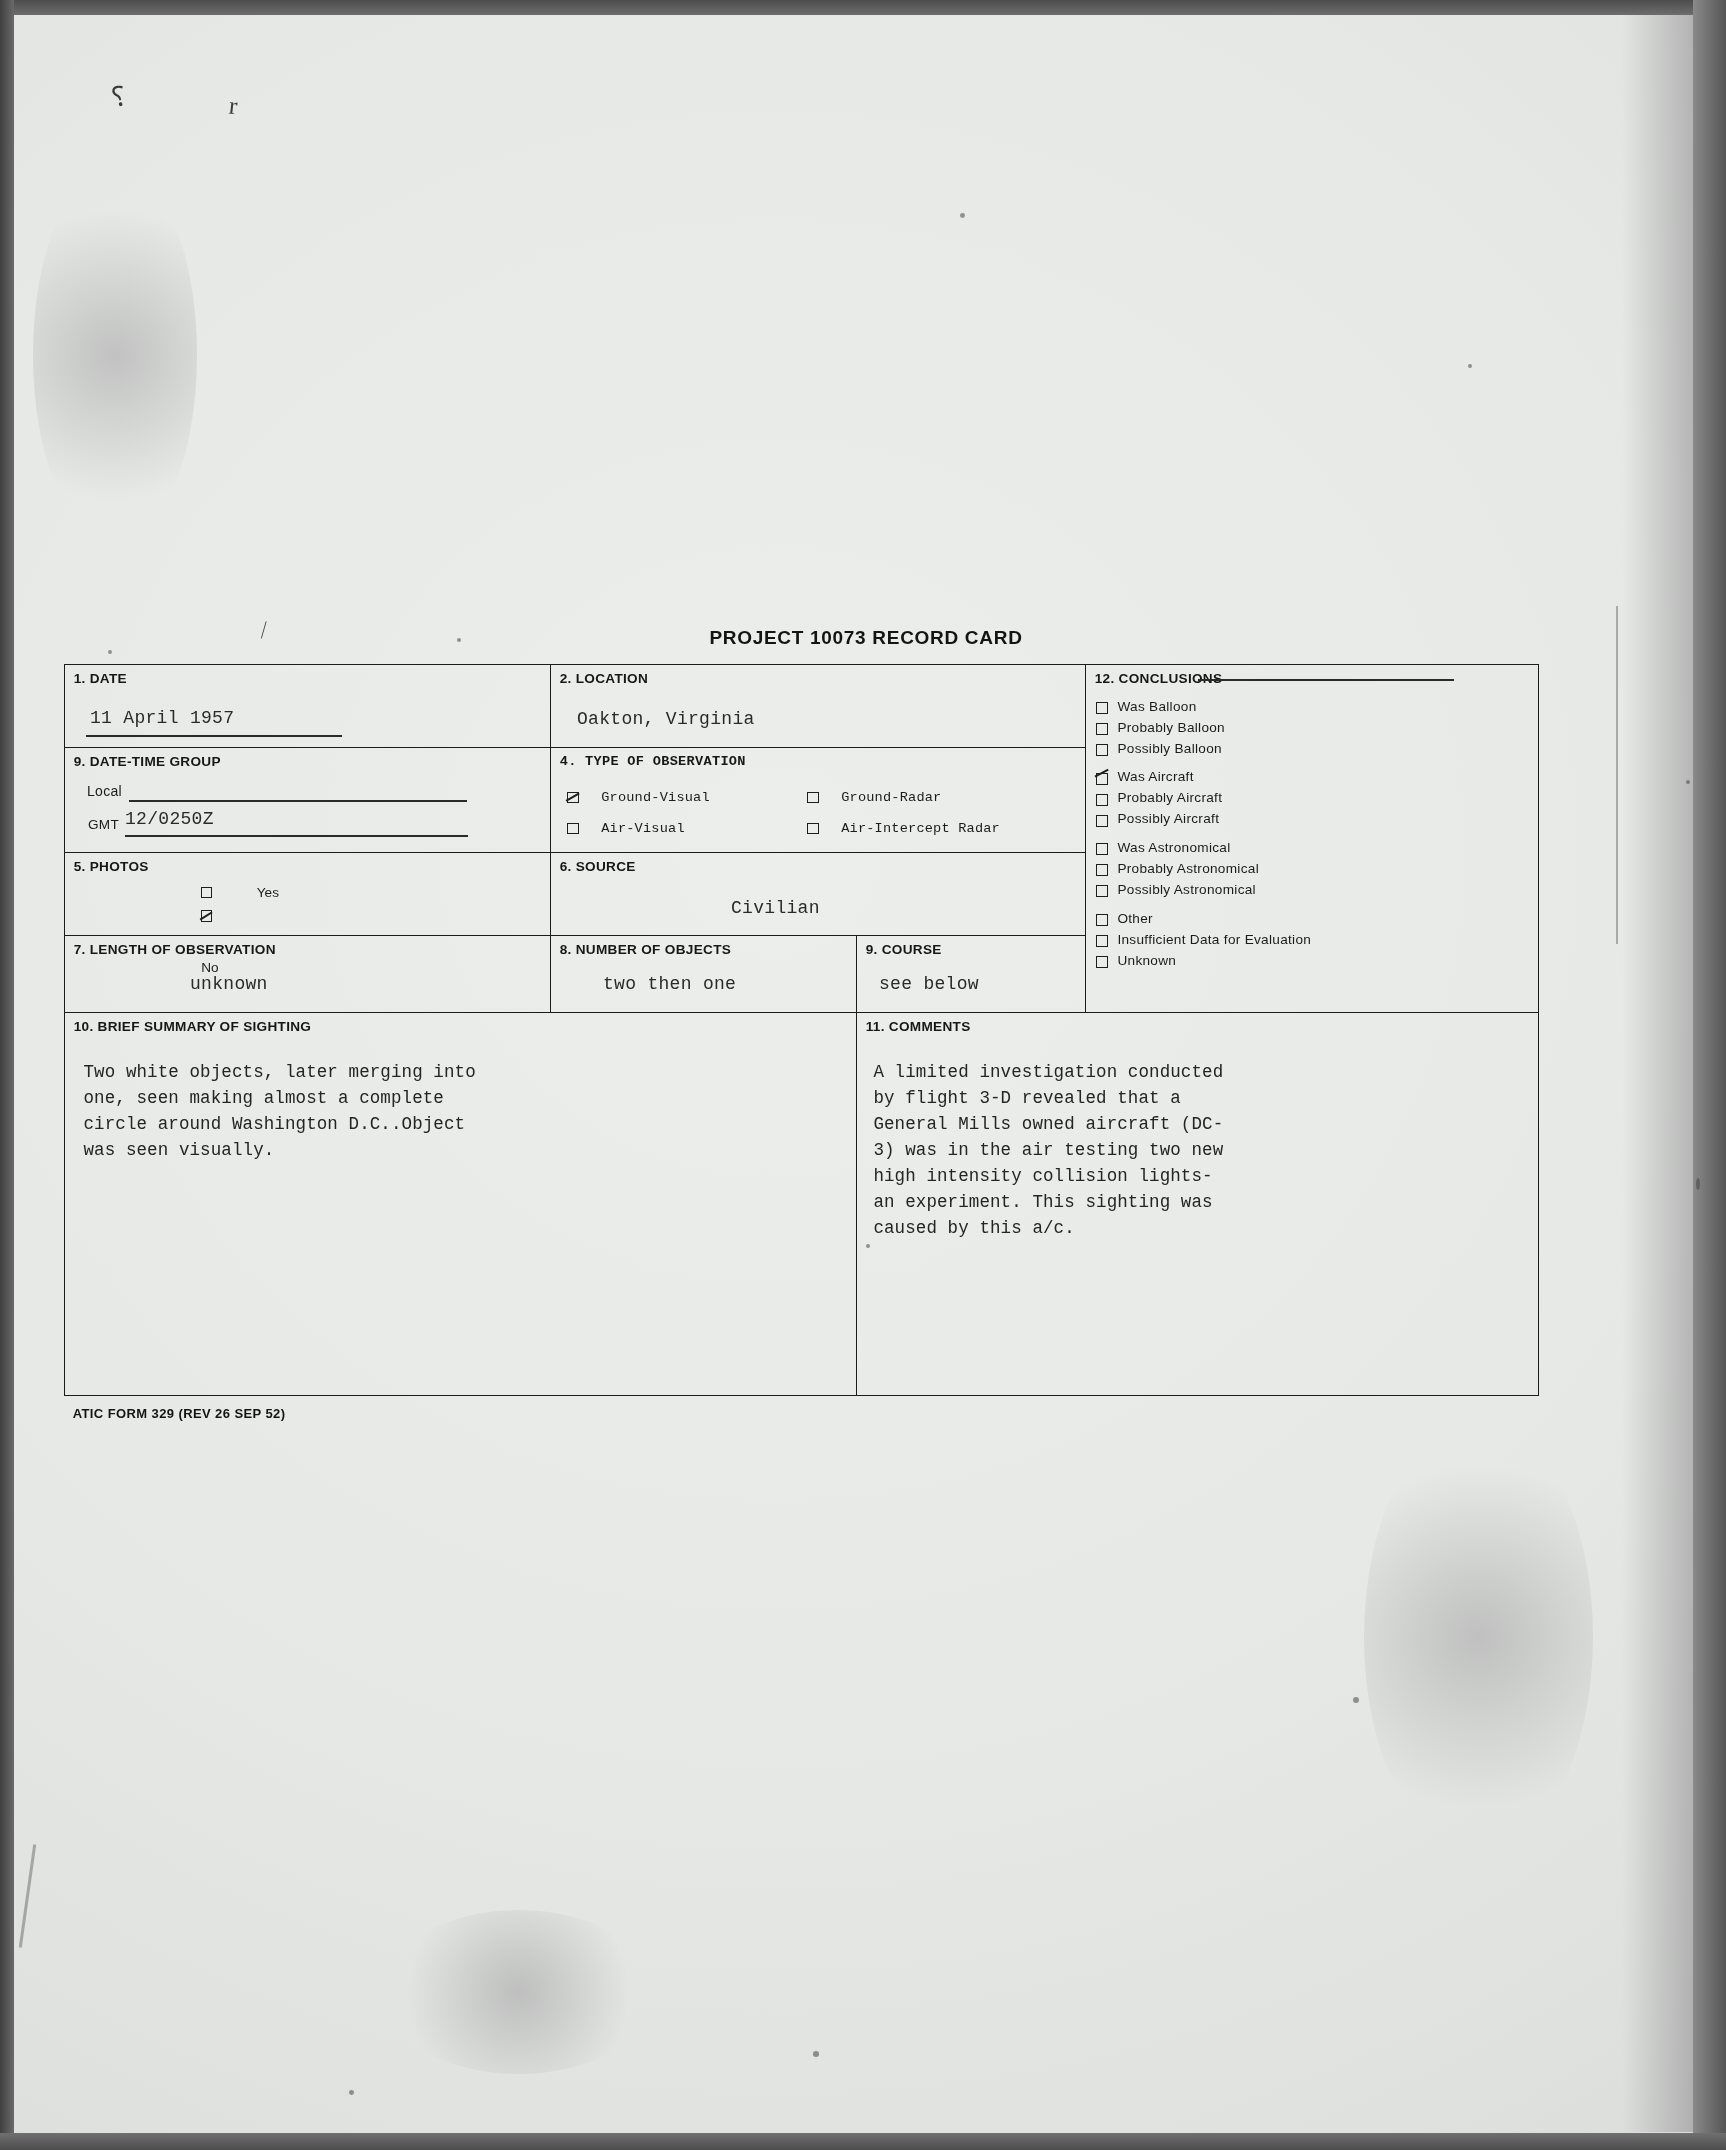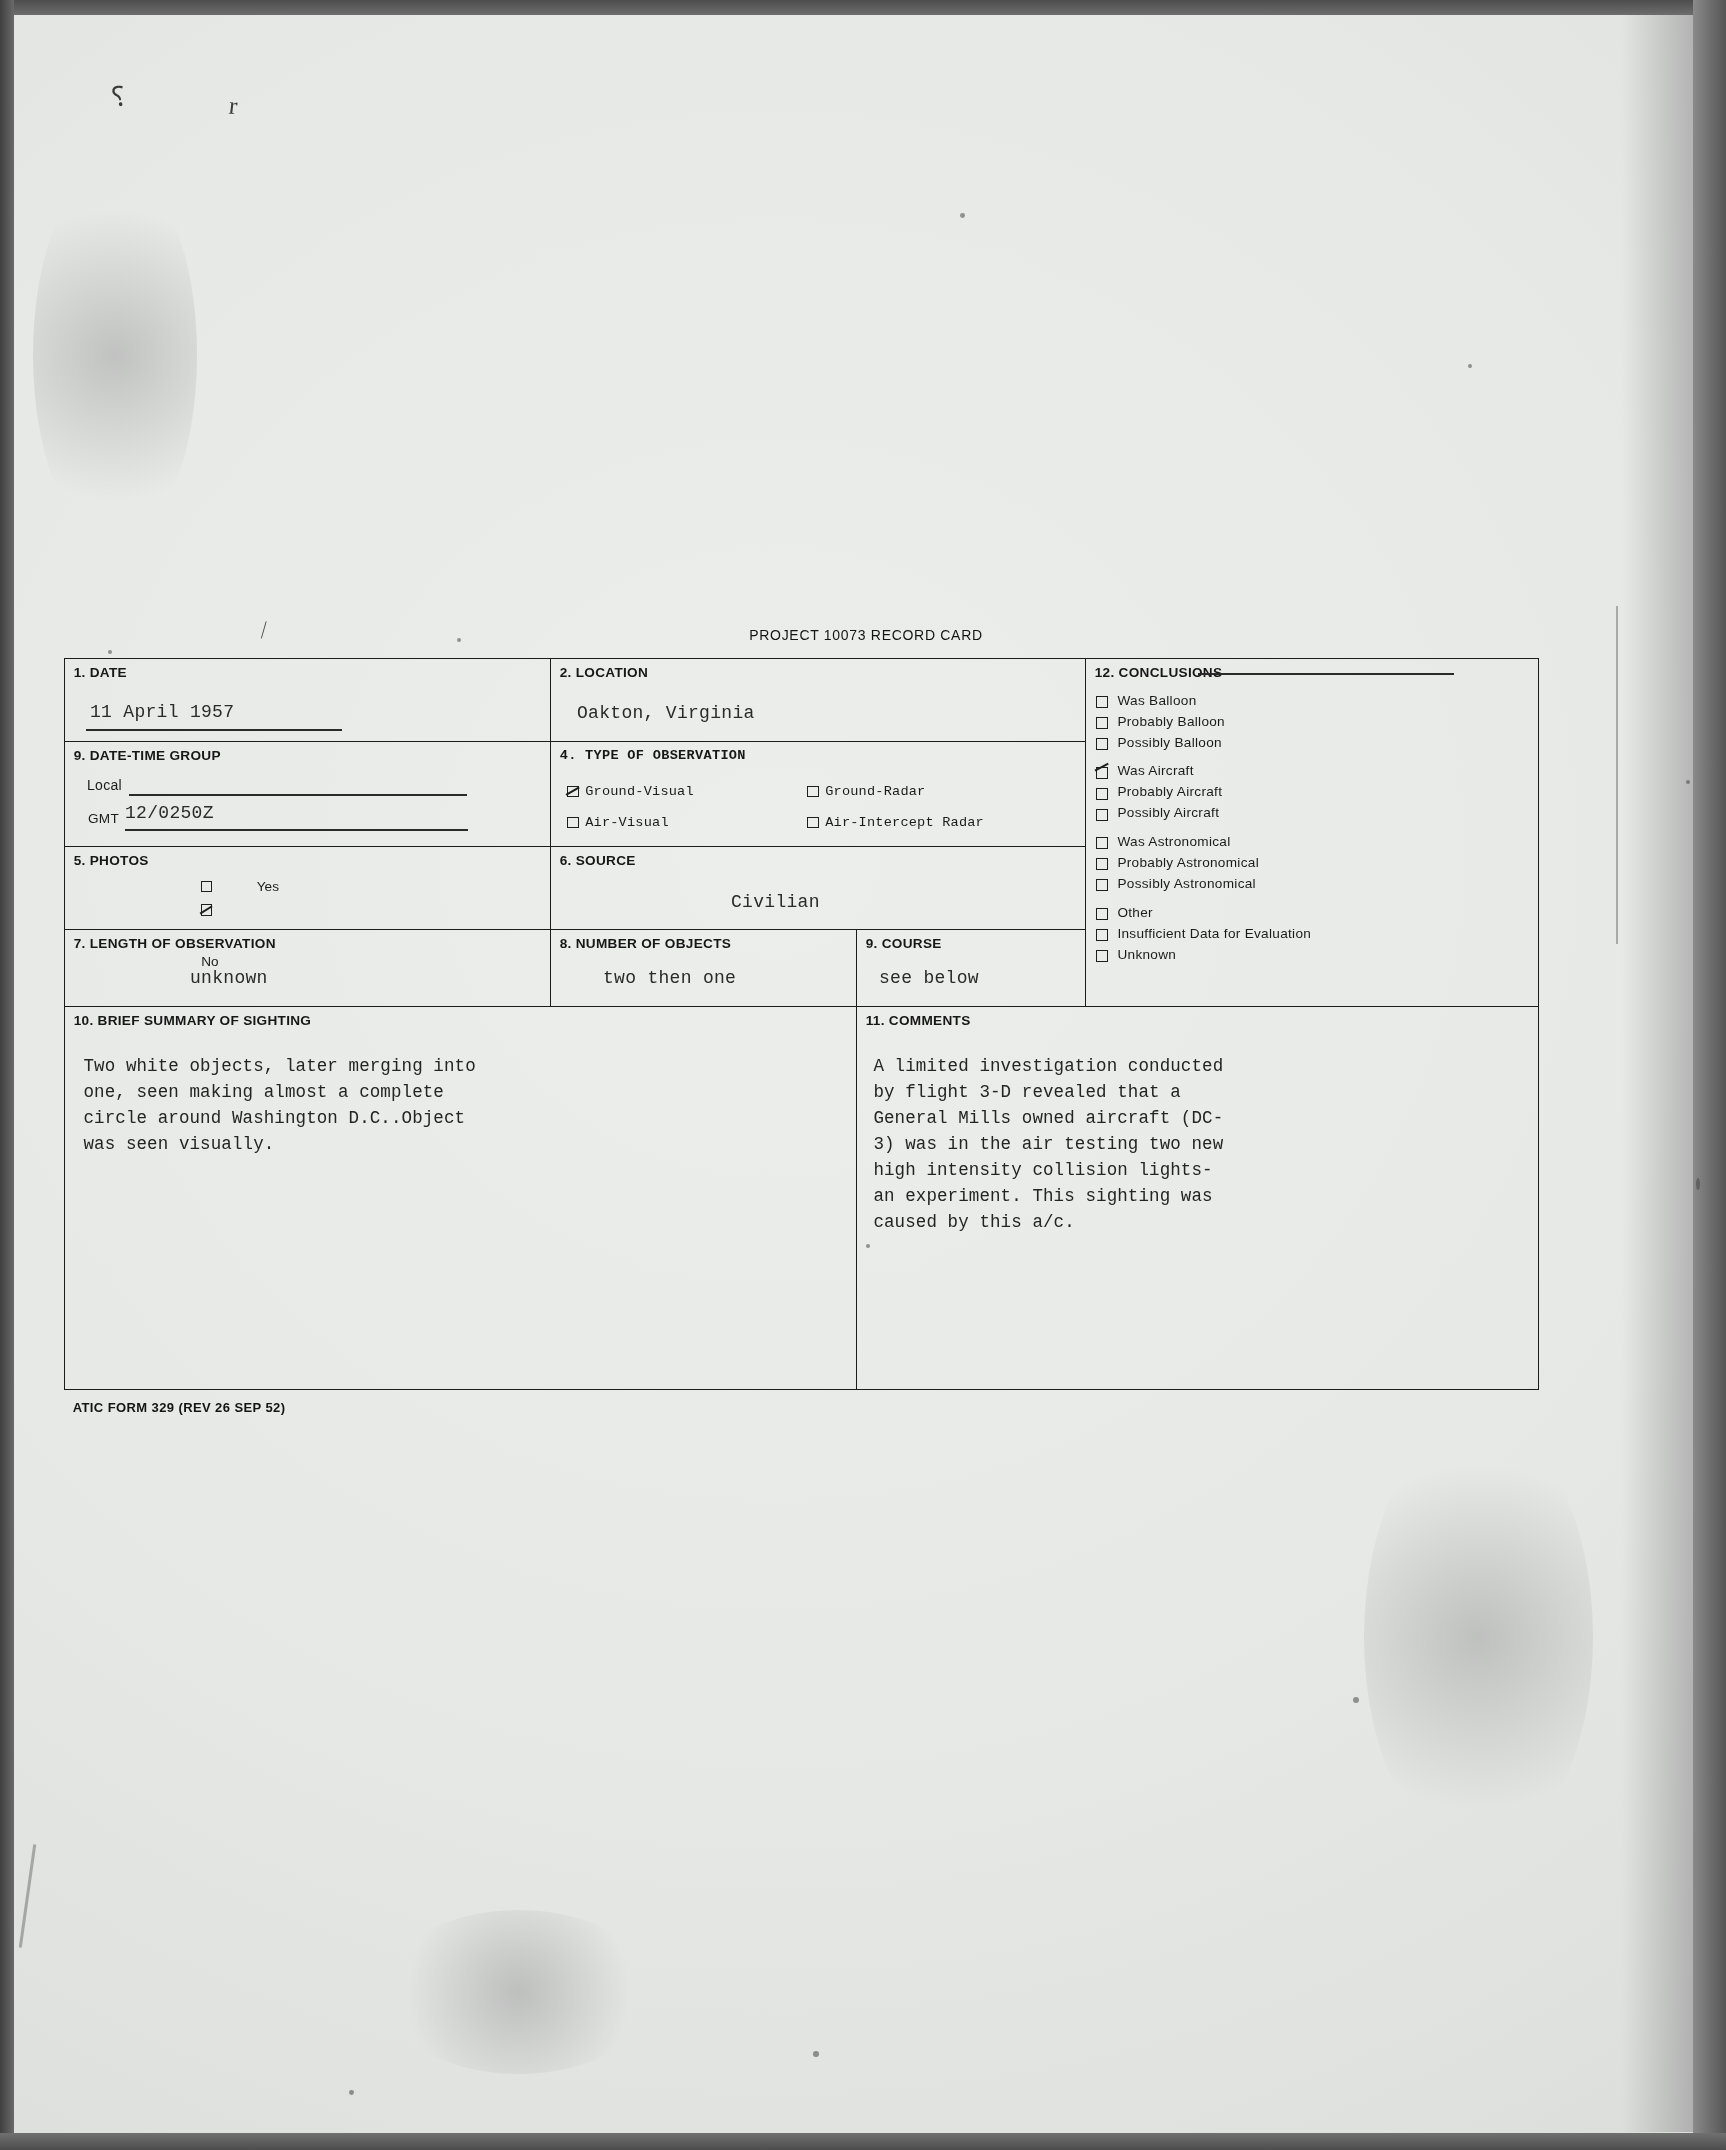--- a/index.html
+++ b/index.html
@@ -66,22 +66,22 @@
   #card {
     position: absolute;
     left: 64px;
     top: 627px;
     width: 1506px;
     font-family: "Liberation Sans", sans-serif;
     color: #1b1b1b;
   }
   #card-title {
     text-align: center;
-    font-size: 14px;
-    font-weight: normal;
+    font-size: 19px;
+    font-weight: bold;
     letter-spacing: 0.7px;
     margin-left: 98px;
     margin-bottom: 15.3px;
     color: #141414;
   }
 
   table.card {
     border-collapse: collapse;
     width: 1473px;
     table-layout: fixed;
@@ -183,21 +183,21 @@
   }
 
   
   .c-type { height: 104px; font-family: Liberation Mono, monospace; }
   .obs-grid {
     position: absolute;
     left: 16.4px; top: 34px;
     width: 469px;
   }
   .obs-row { display: flex; height: 31px; }
-  .obs-item { display: flex; align-items: center; }
+  .obs-item { display: flex; align-items: center; gap: 16px; }
   .obs-item.first { width: 240px; }
   .obs-txt { font-size: 13.6px; letter-spacing: 0.2px; }
   .obs-box {
     width: 9.3px; height: 9.3px;
     border: 1.1px solid #1e1e1e;
     margin-right: 6.5px;
     position: relative;
     flex: 0 0 auto;
   }
   .obs-box.checked::after {

